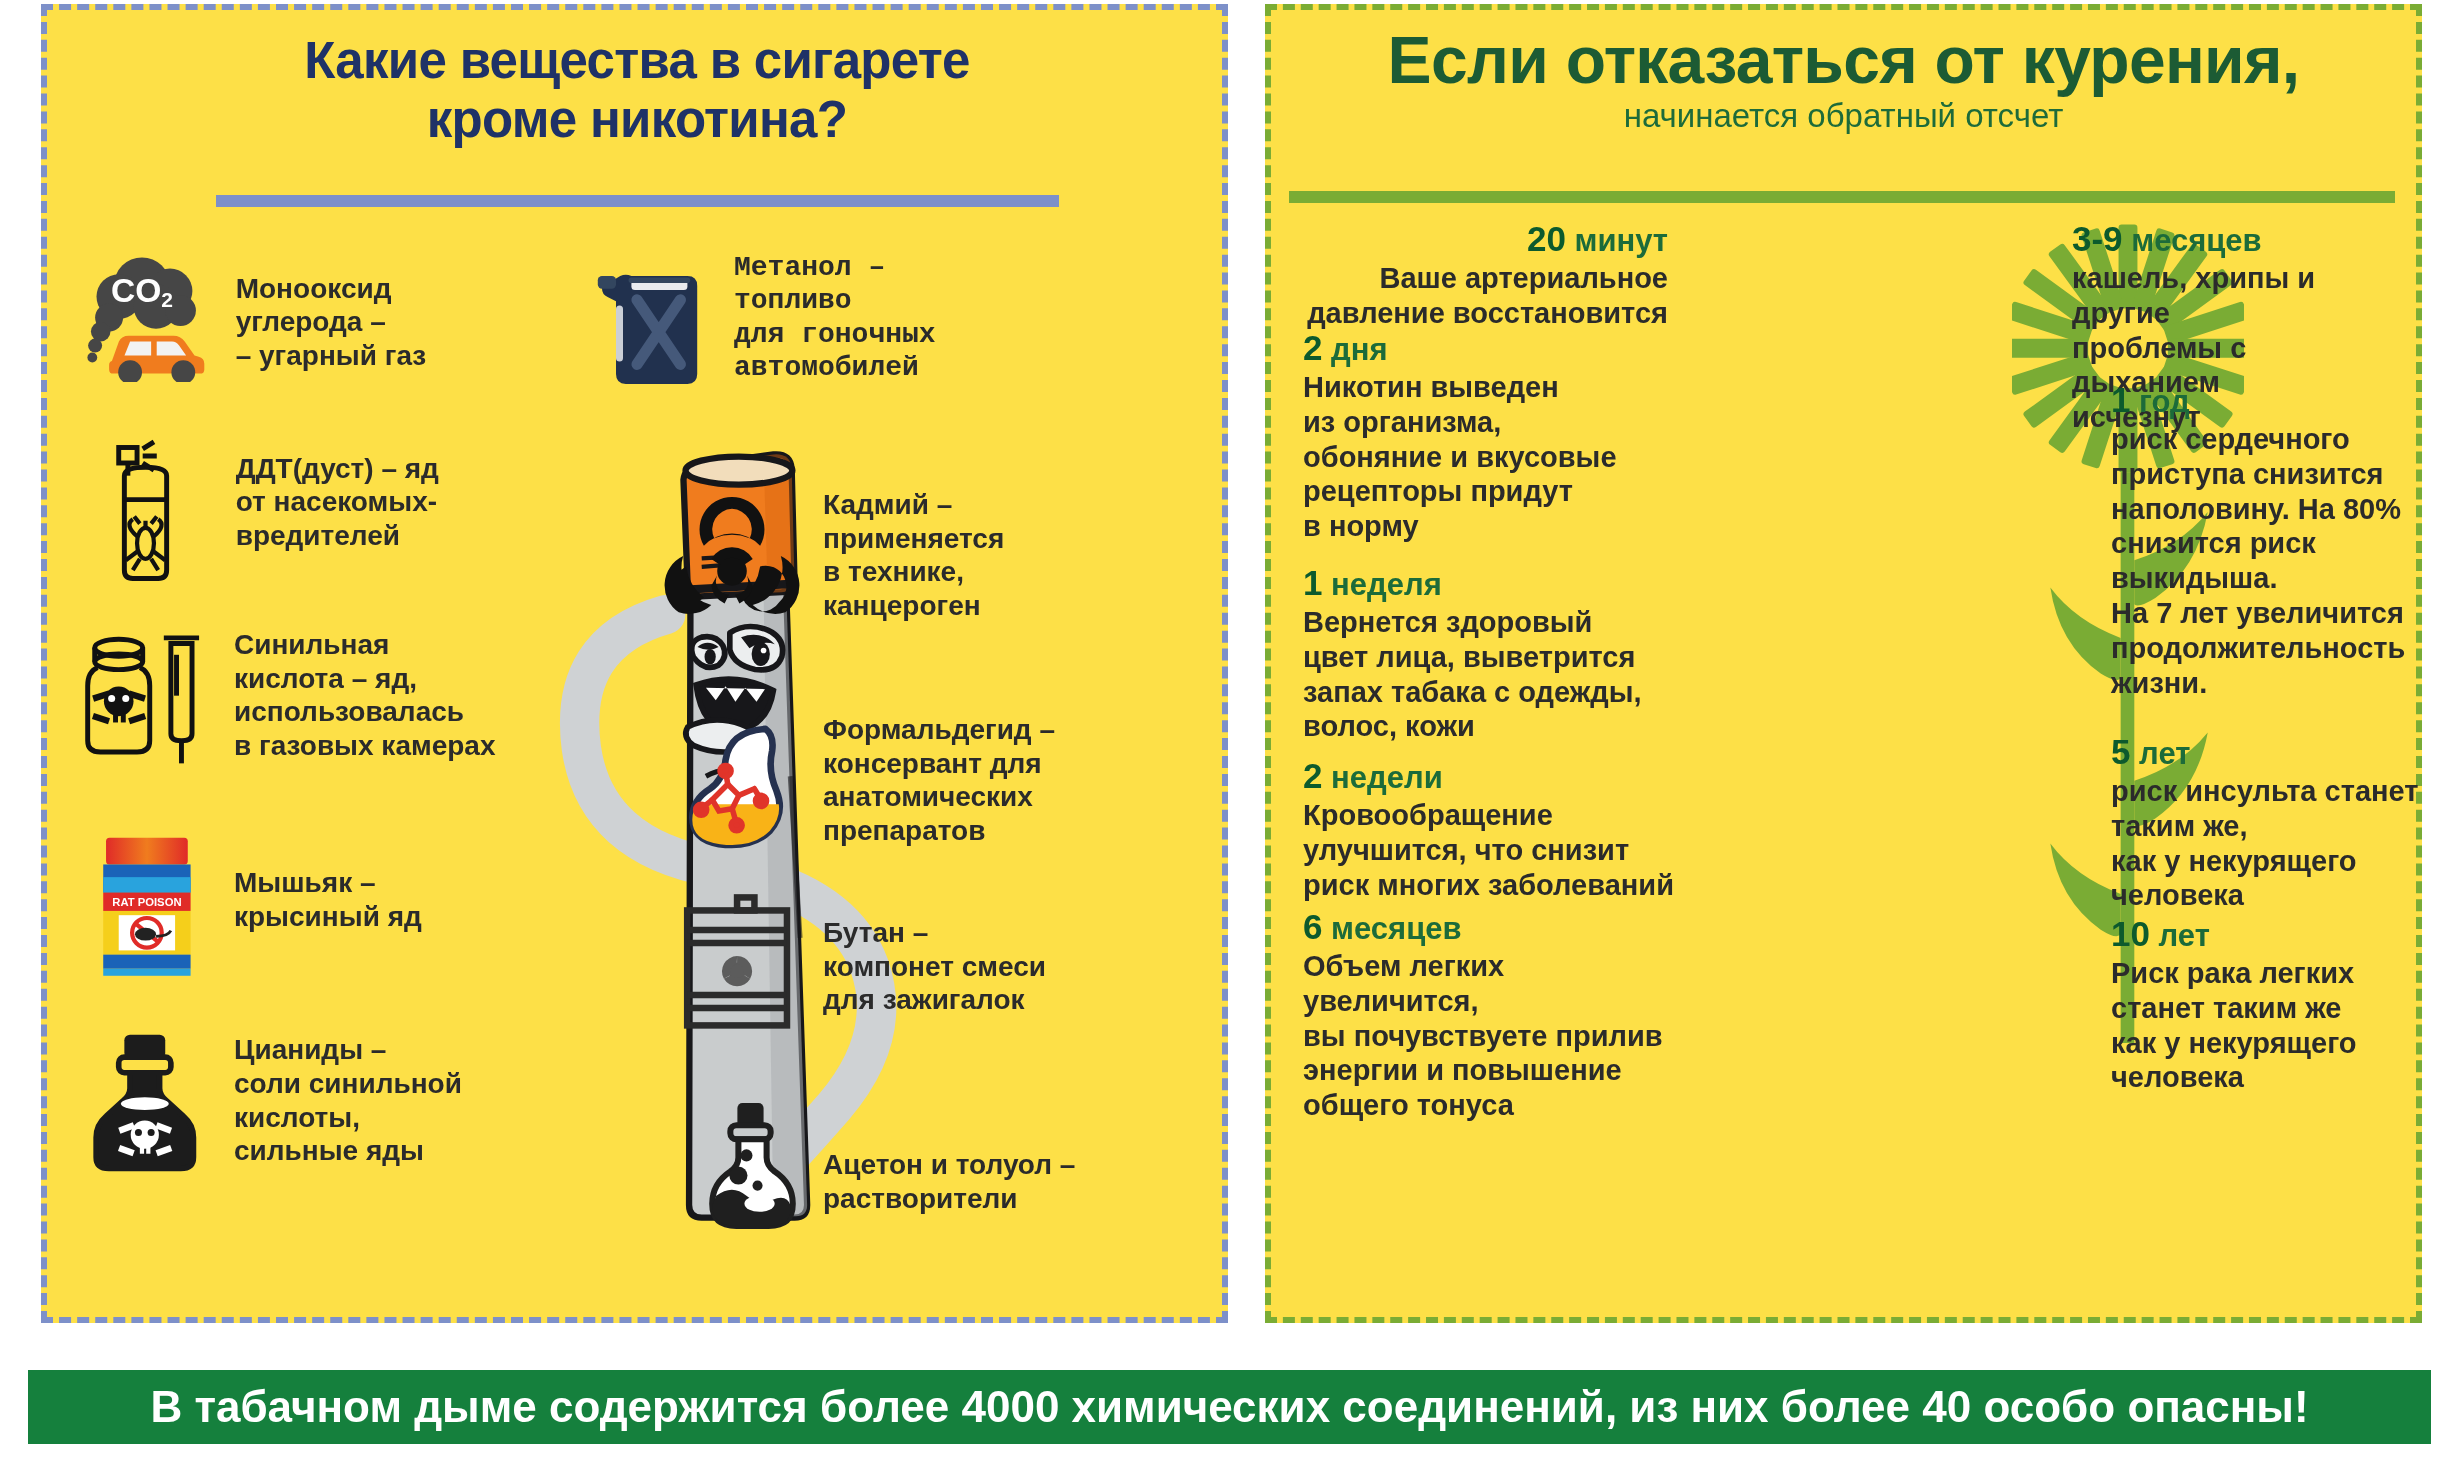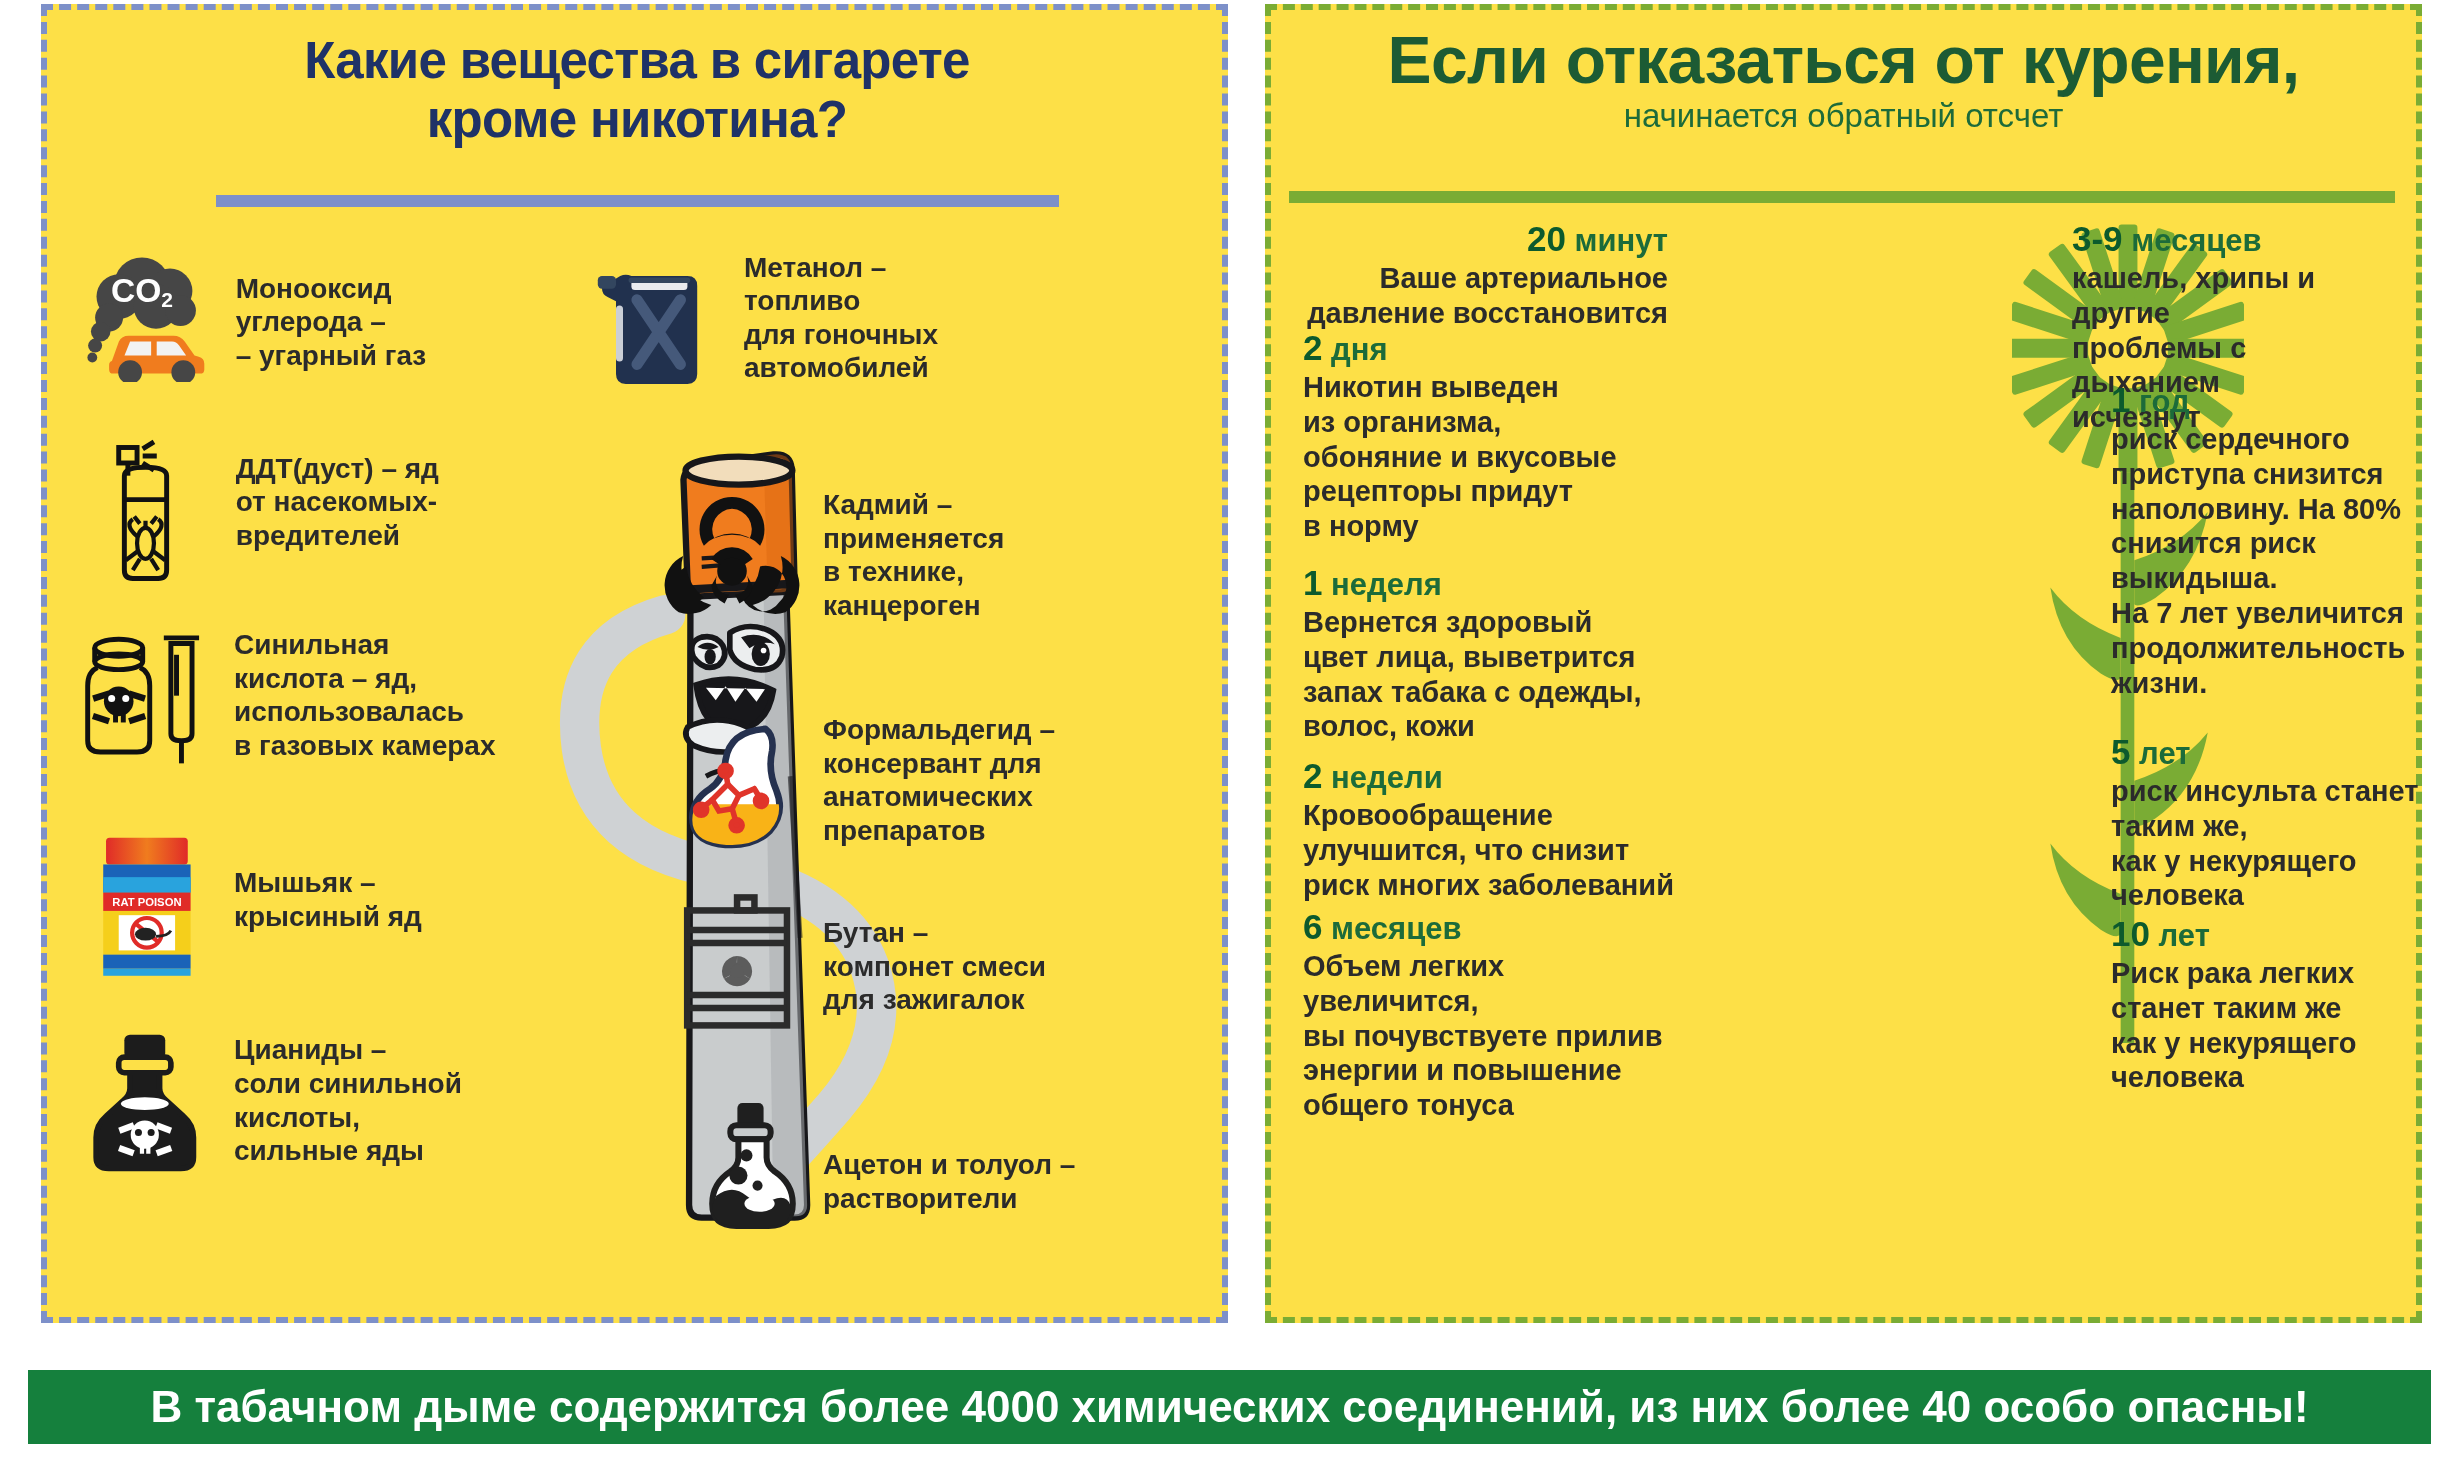--- a/index.html
+++ b/index.html
@@ -242,21 +242,21 @@
       <div class="ico" style="width:126px;height:141px;">
         <svg width="126" height="141" viewBox="0 0 180 200">
           <path d="M36 34 L46 28 Q54 24 62 28 L142 28 Q156 28 156 42 L156 168 Q156 182 142 182 L54 182 Q40 182 40 168 L40 64 L28 58 Q20 54 20 46 L20 40 Q20 32 28 32 Z" fill="#21314e"></path>
           <rect x="14" y="28" width="26" height="18" rx="6" fill="#33465f"></rect>
           <rect x="62" y="34" width="80" height="14" rx="5" fill="#e9ebef"></rect>
           <rect x="58" y="30" width="88" height="8" rx="4" fill="#33465f"></rect>
           <path d="M70 62 L132 154 M132 62 L70 154" stroke="#45597a" stroke-width="16" stroke-linecap="round"></path>
           <rect x="40" y="70" width="10" height="80" rx="5" fill="#e9ebef" opacity="0.85"></rect>
         </svg>
       </div>
-      <div class="itxt" style="margin-left:30px;margin-top:-5.6px;white-space:pre-line;">Метанол –
+      <div class="itxt" style="margin-left:20px;margin-top:-5.6px;white-space:pre-line;font-family:Liberation Mono, monospace;">Метанол –
 топливо
 для гоночных
 автомобилей</div>
     </div>
 
     <div class="item" style="left:776px;top:478px;width:393px;">
       <div class="ico" style="width:0;height:0;"></div>
       <div class="itxt" style="white-space:pre-line;">Кадмий –
 применяется
 в технике,

